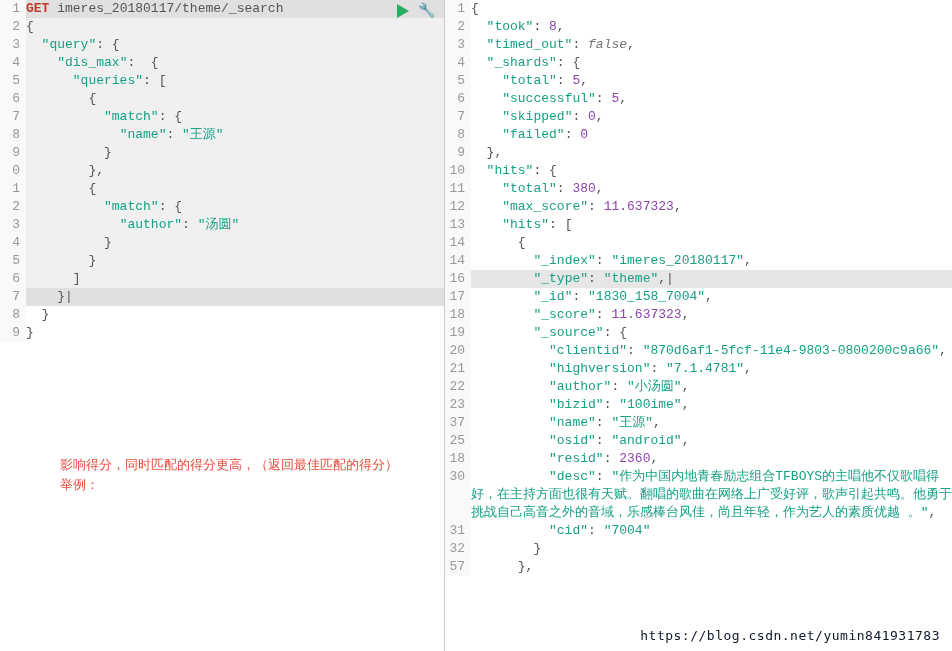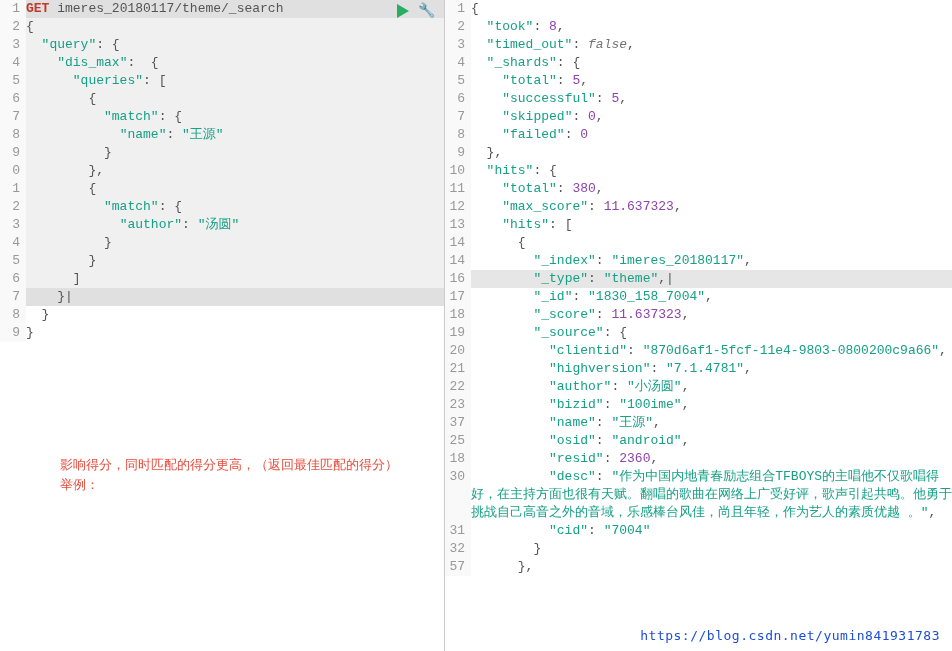--- a/index.html
+++ b/index.html
@@ -82,21 +82,21 @@
     top: 455px;
     color: #e74c3c;
     font-family: 'Microsoft YaHei', sans-serif;
     font-size: 13px;
     line-height: 20px;
   }
   .watermark {
     position: absolute;
     right: 12px;
     bottom: 8px;
-    color: #1d4ed8;
+    color: #0f172a;
     font-family: Consolas, monospace;
     font-size: 13px;
     letter-spacing: 0.5px;
   }
   .code-lines-container { position: relative; }
   .wrap-line .line-content { white-space: pre-wrap; word-break: break-all; }
 </style>
 </head>
 <body>
 

